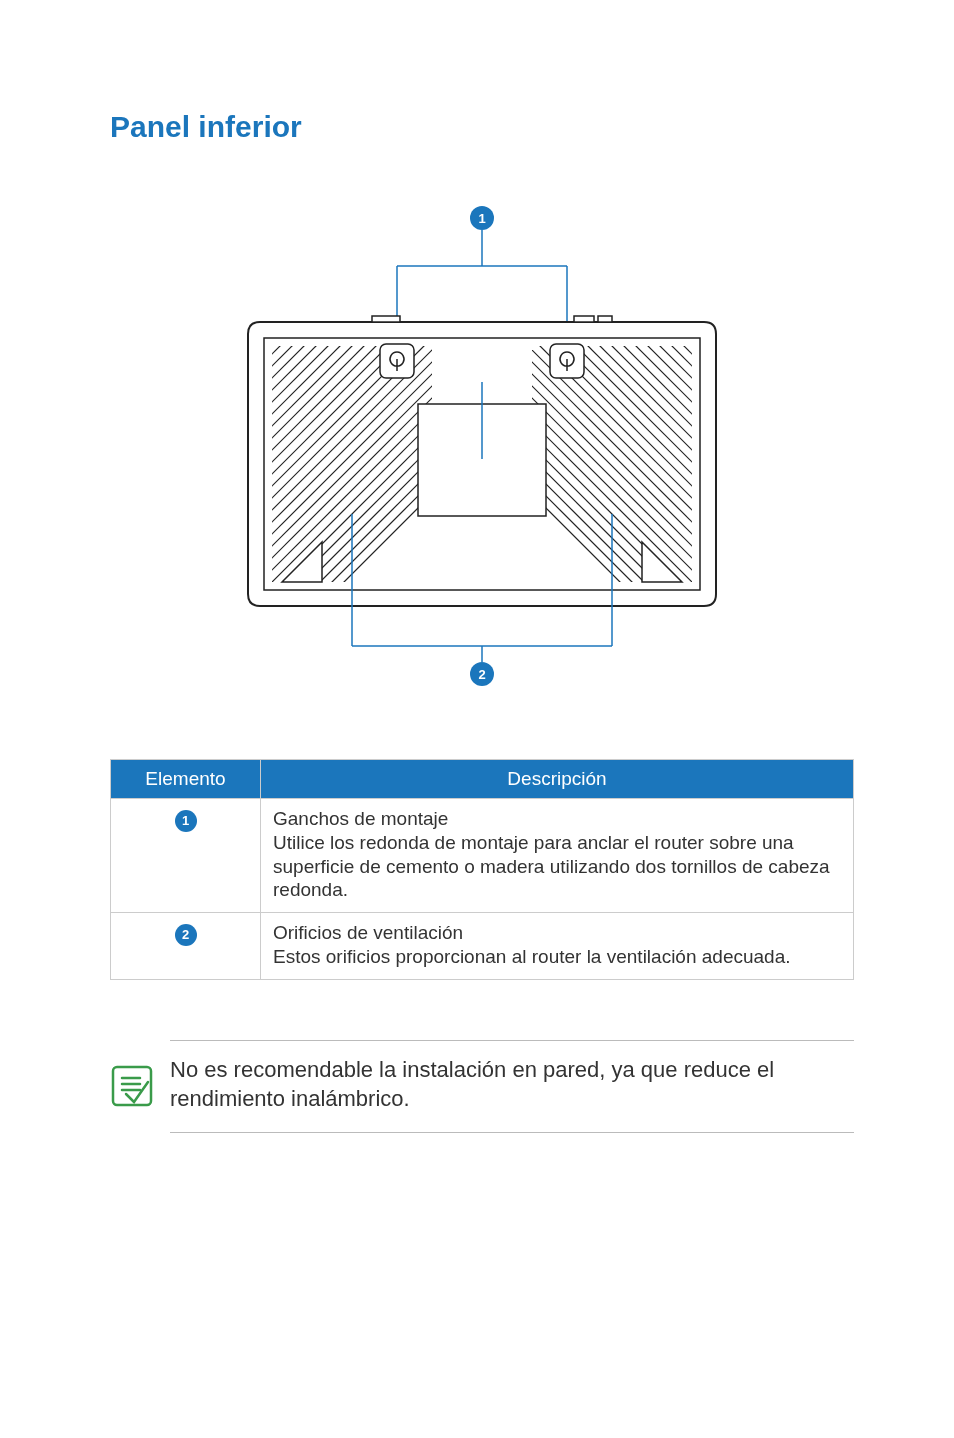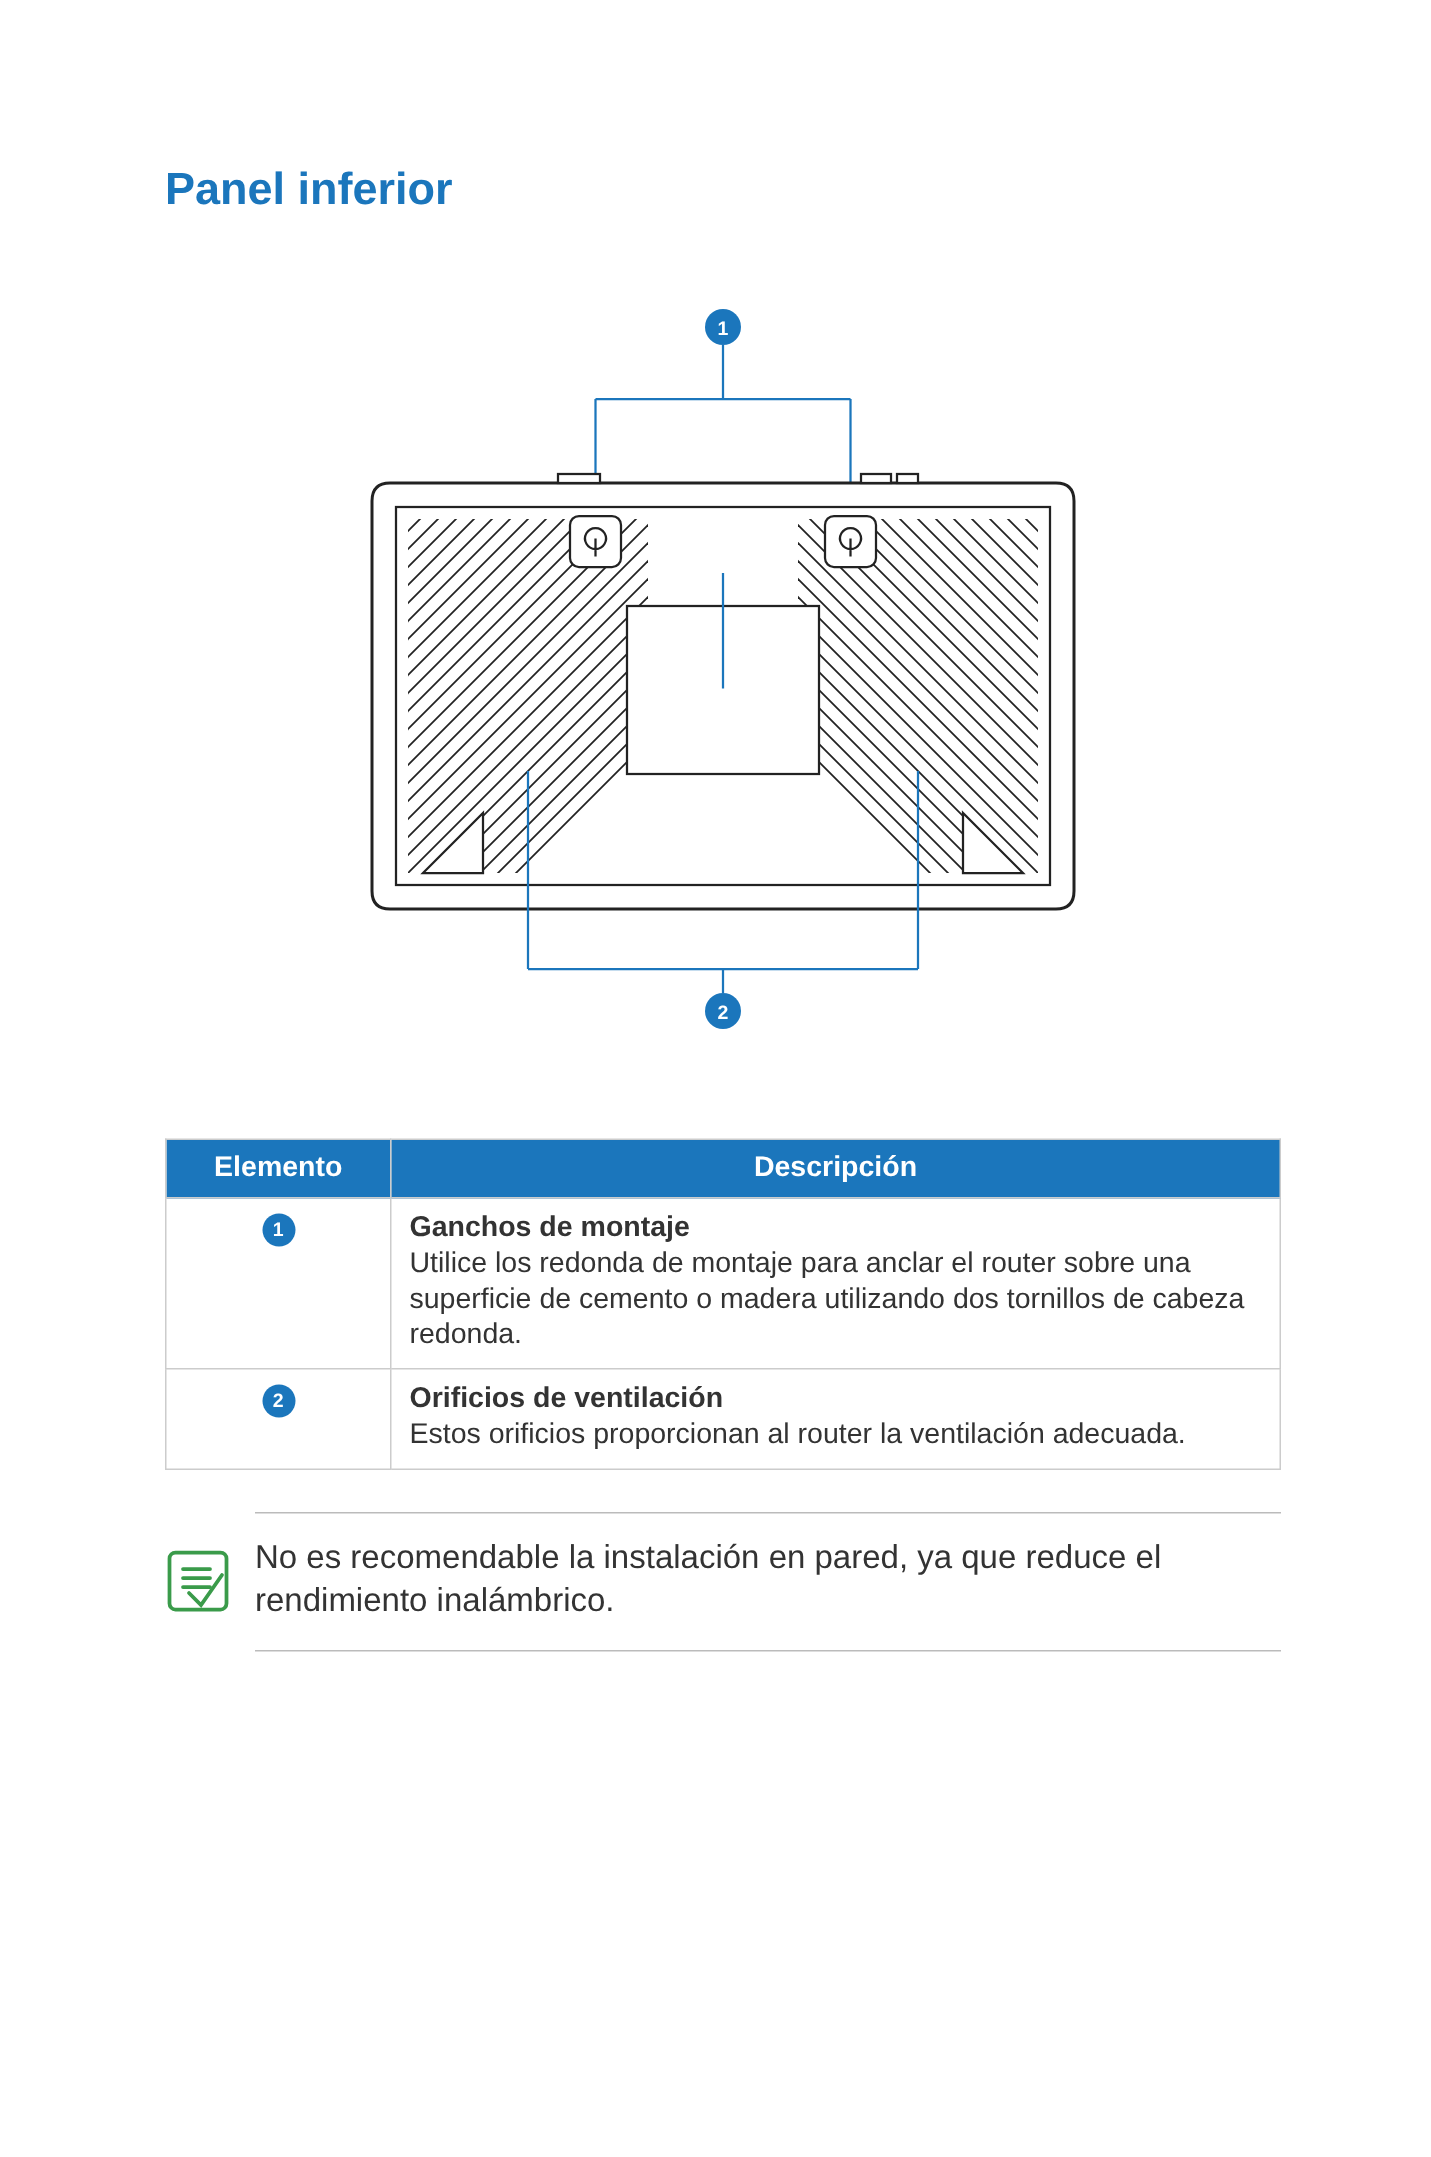--- a/index.html
+++ b/index.html
@@ -3,27 +3,27 @@
 <meta charset="utf-8">
 <style>
   * { box-sizing: border-box; margin: 0; padding: 0; }
   html, body { width: 954px; height: 1438px; background: #fff; font-family: "Segoe UI", Arial, sans-serif; color: #333; }
   .page { width: 954px; height: 1438px; padding: 110px 100px 60px 110px; position: relative; }
   .title { color: #1b76bc; font-size: 30px; font-weight: 700; margin-bottom: 60px; }
   .diagram-wrap { width: 100%; display: flex; justify-content: center; margin-bottom: 70px; }
   .diagram { width: 520px; height: 485px; position: relative; }
   .diagram svg { display: block; }
   table.itemtbl { width: 100%; border-collapse: collapse; font-size: 19px; }
-  table.itemtbl th { background: #1b76bc; color: #fff; font-weight: 700; padding: 8px 12px; border: 1px solid #ccc; }
+  table.itemtbl th { background: #1b76bc; color: #fff; font-weight: 400; padding: 8px 12px; border: 1px solid #ccc; }
   table.itemtbl th.col-elem { width: 150px; }
   table.itemtbl td { border: 1px solid #ccc; vertical-align: top; padding: 8px 12px 10px 12px; line-height: 1.25; }
   table.itemtbl td.elem { text-align: center; }
   .badge { display: inline-flex; width: 22px; height: 22px; border-radius: 11px; background: #1b76bc; color: #fff; font-size: 13px; font-weight: 700; align-items: center; justify-content: center; line-height: 1; }
-  .desc-title { font-weight: 700; display: block; }
-  .note { margin-top: 28px; display: flex; align-items: stretch; }
+  .desc-title { font-weight: 400; display: block; }
+  .note { margin-top: 60px; display: flex; align-items: stretch; }
   .note-icon { width: 60px; flex: 0 0 60px; display: flex; align-items: center; justify-content: flex-start; }
   .note-body { flex: 1; border-top: 1px solid #bbb; border-bottom: 1px solid #bbb; padding: 14px 0 18px 0; font-size: 22px; line-height: 1.35; color: #333; }
   .footer { position: absolute; left: 0; right: 0; bottom: 40px; padding: 0 100px 0 110px; }
   .footer-rule { height: 1px; background: #bbb; margin-bottom: 12px; }
   .page-num { font-size: 18px; color: #333; }
 </style>
 </head>
 <body>
 
 <div class="page">

